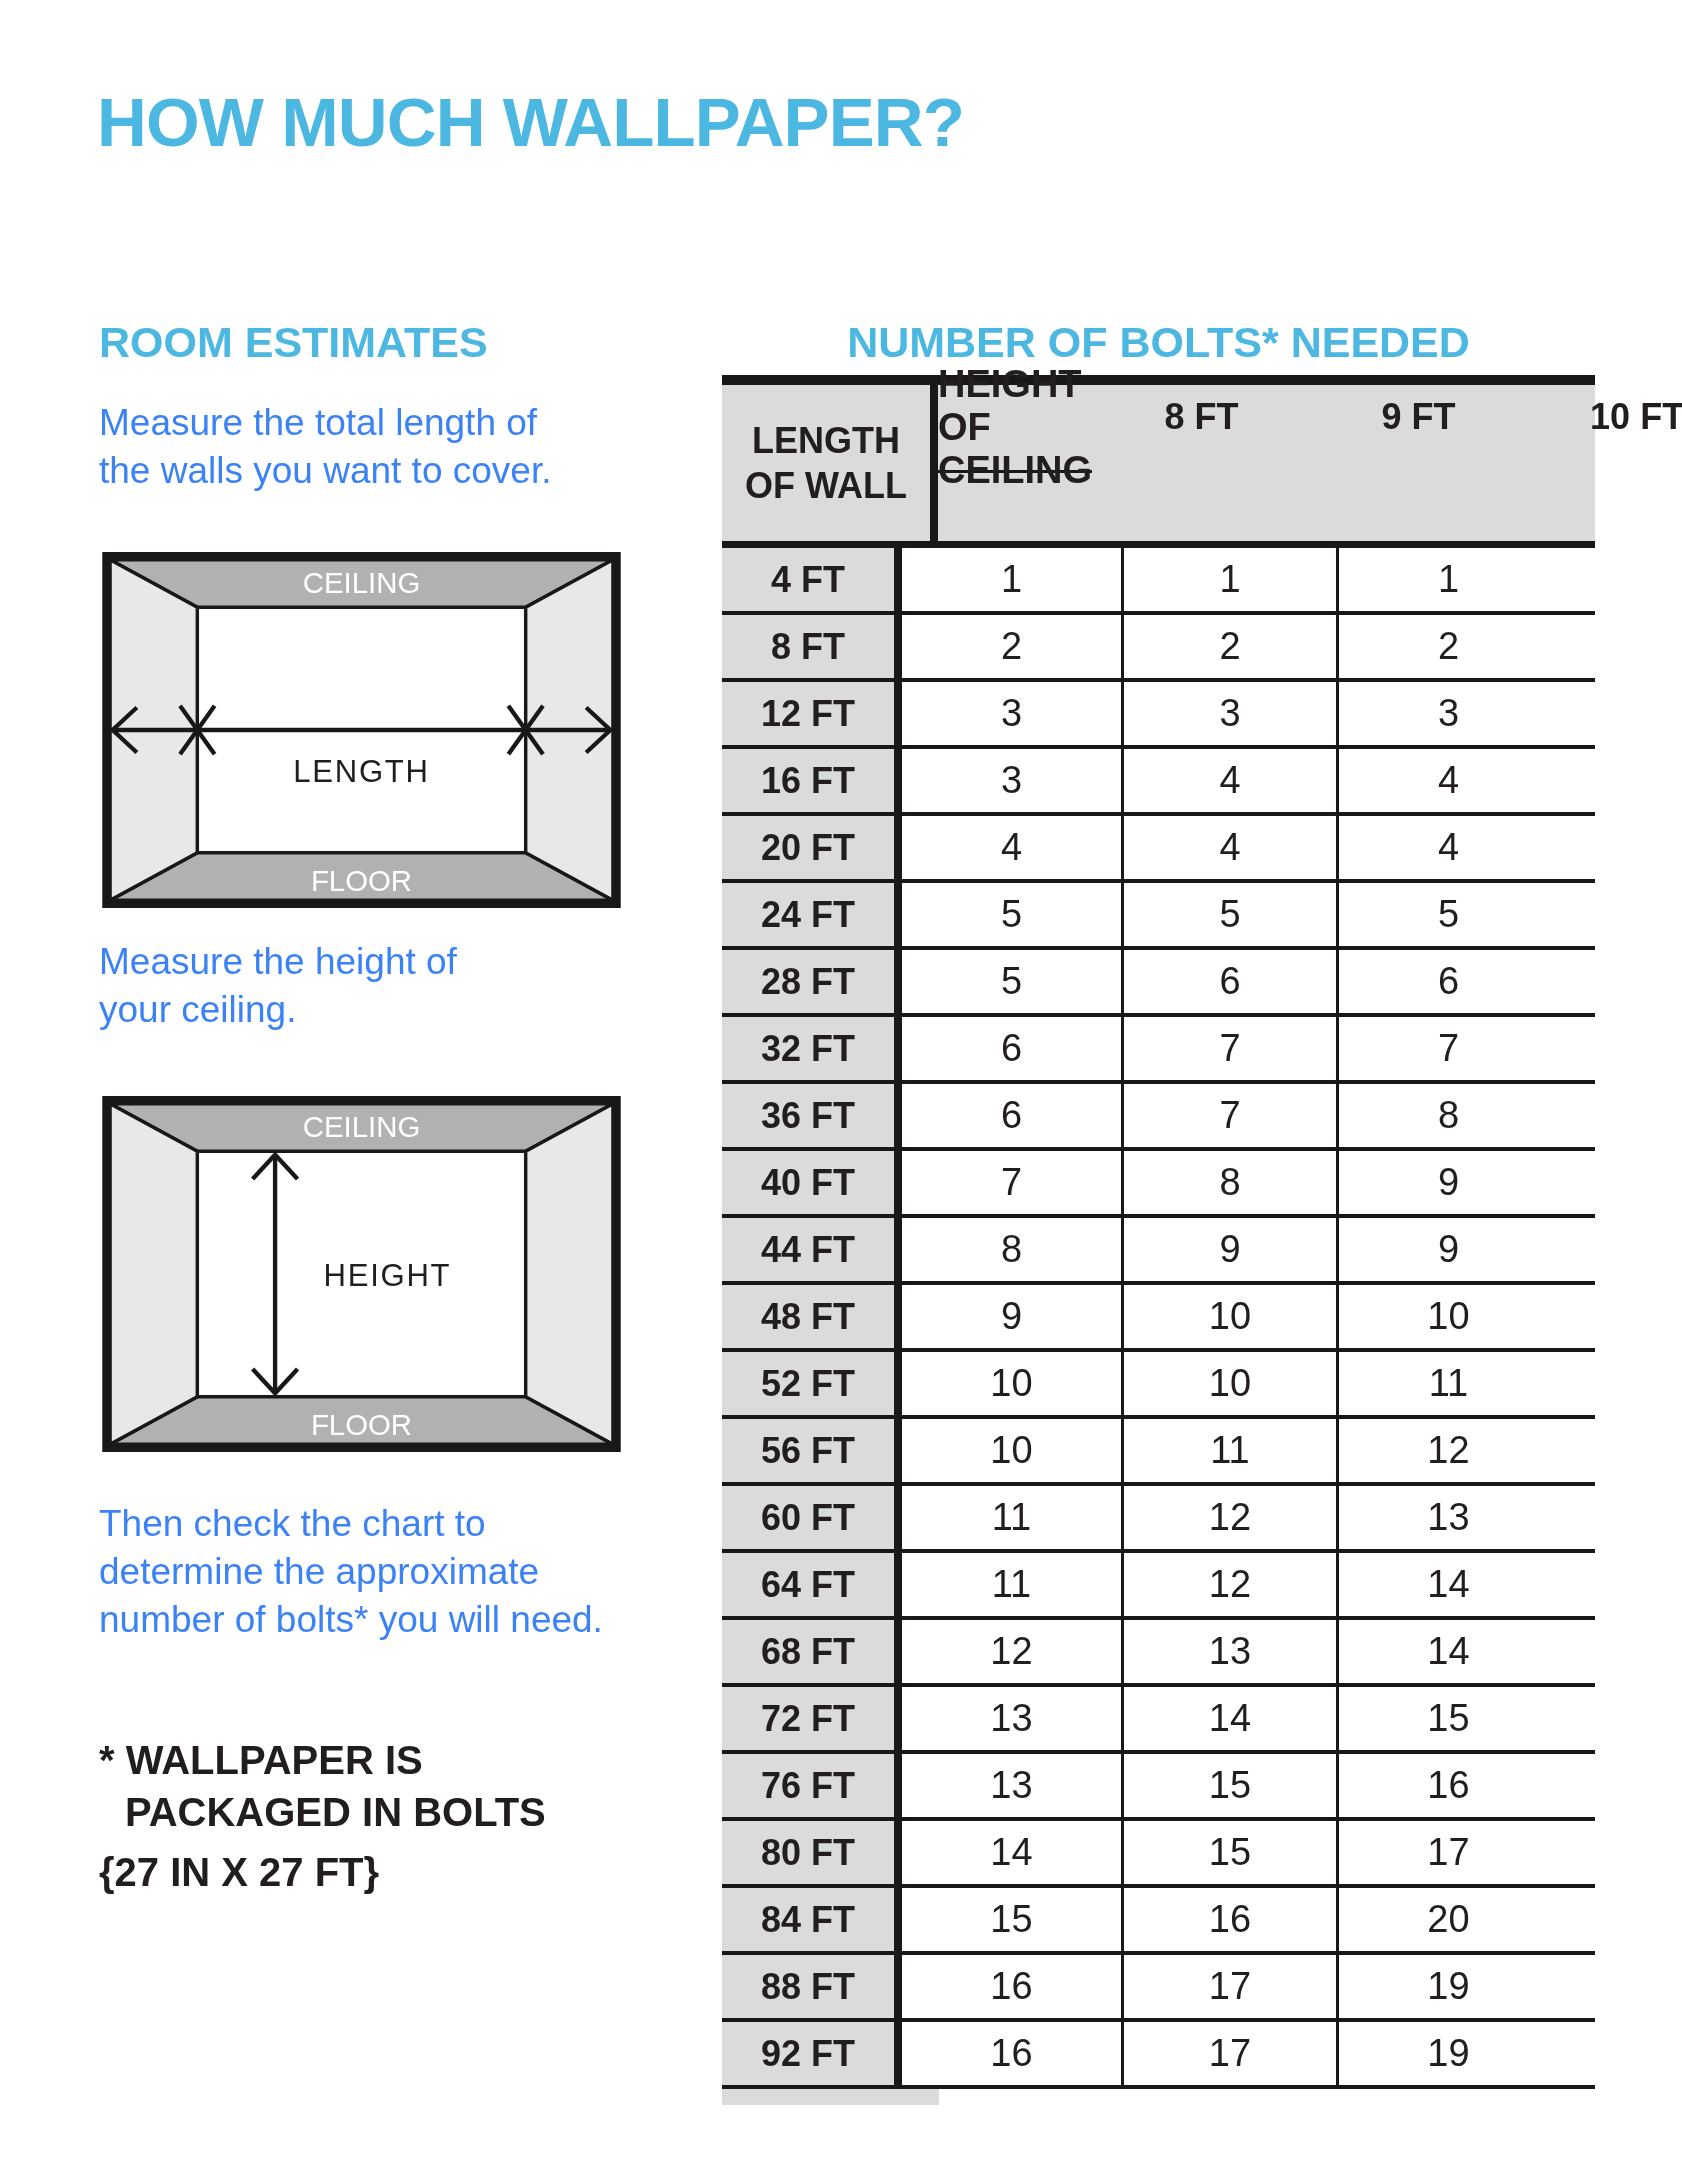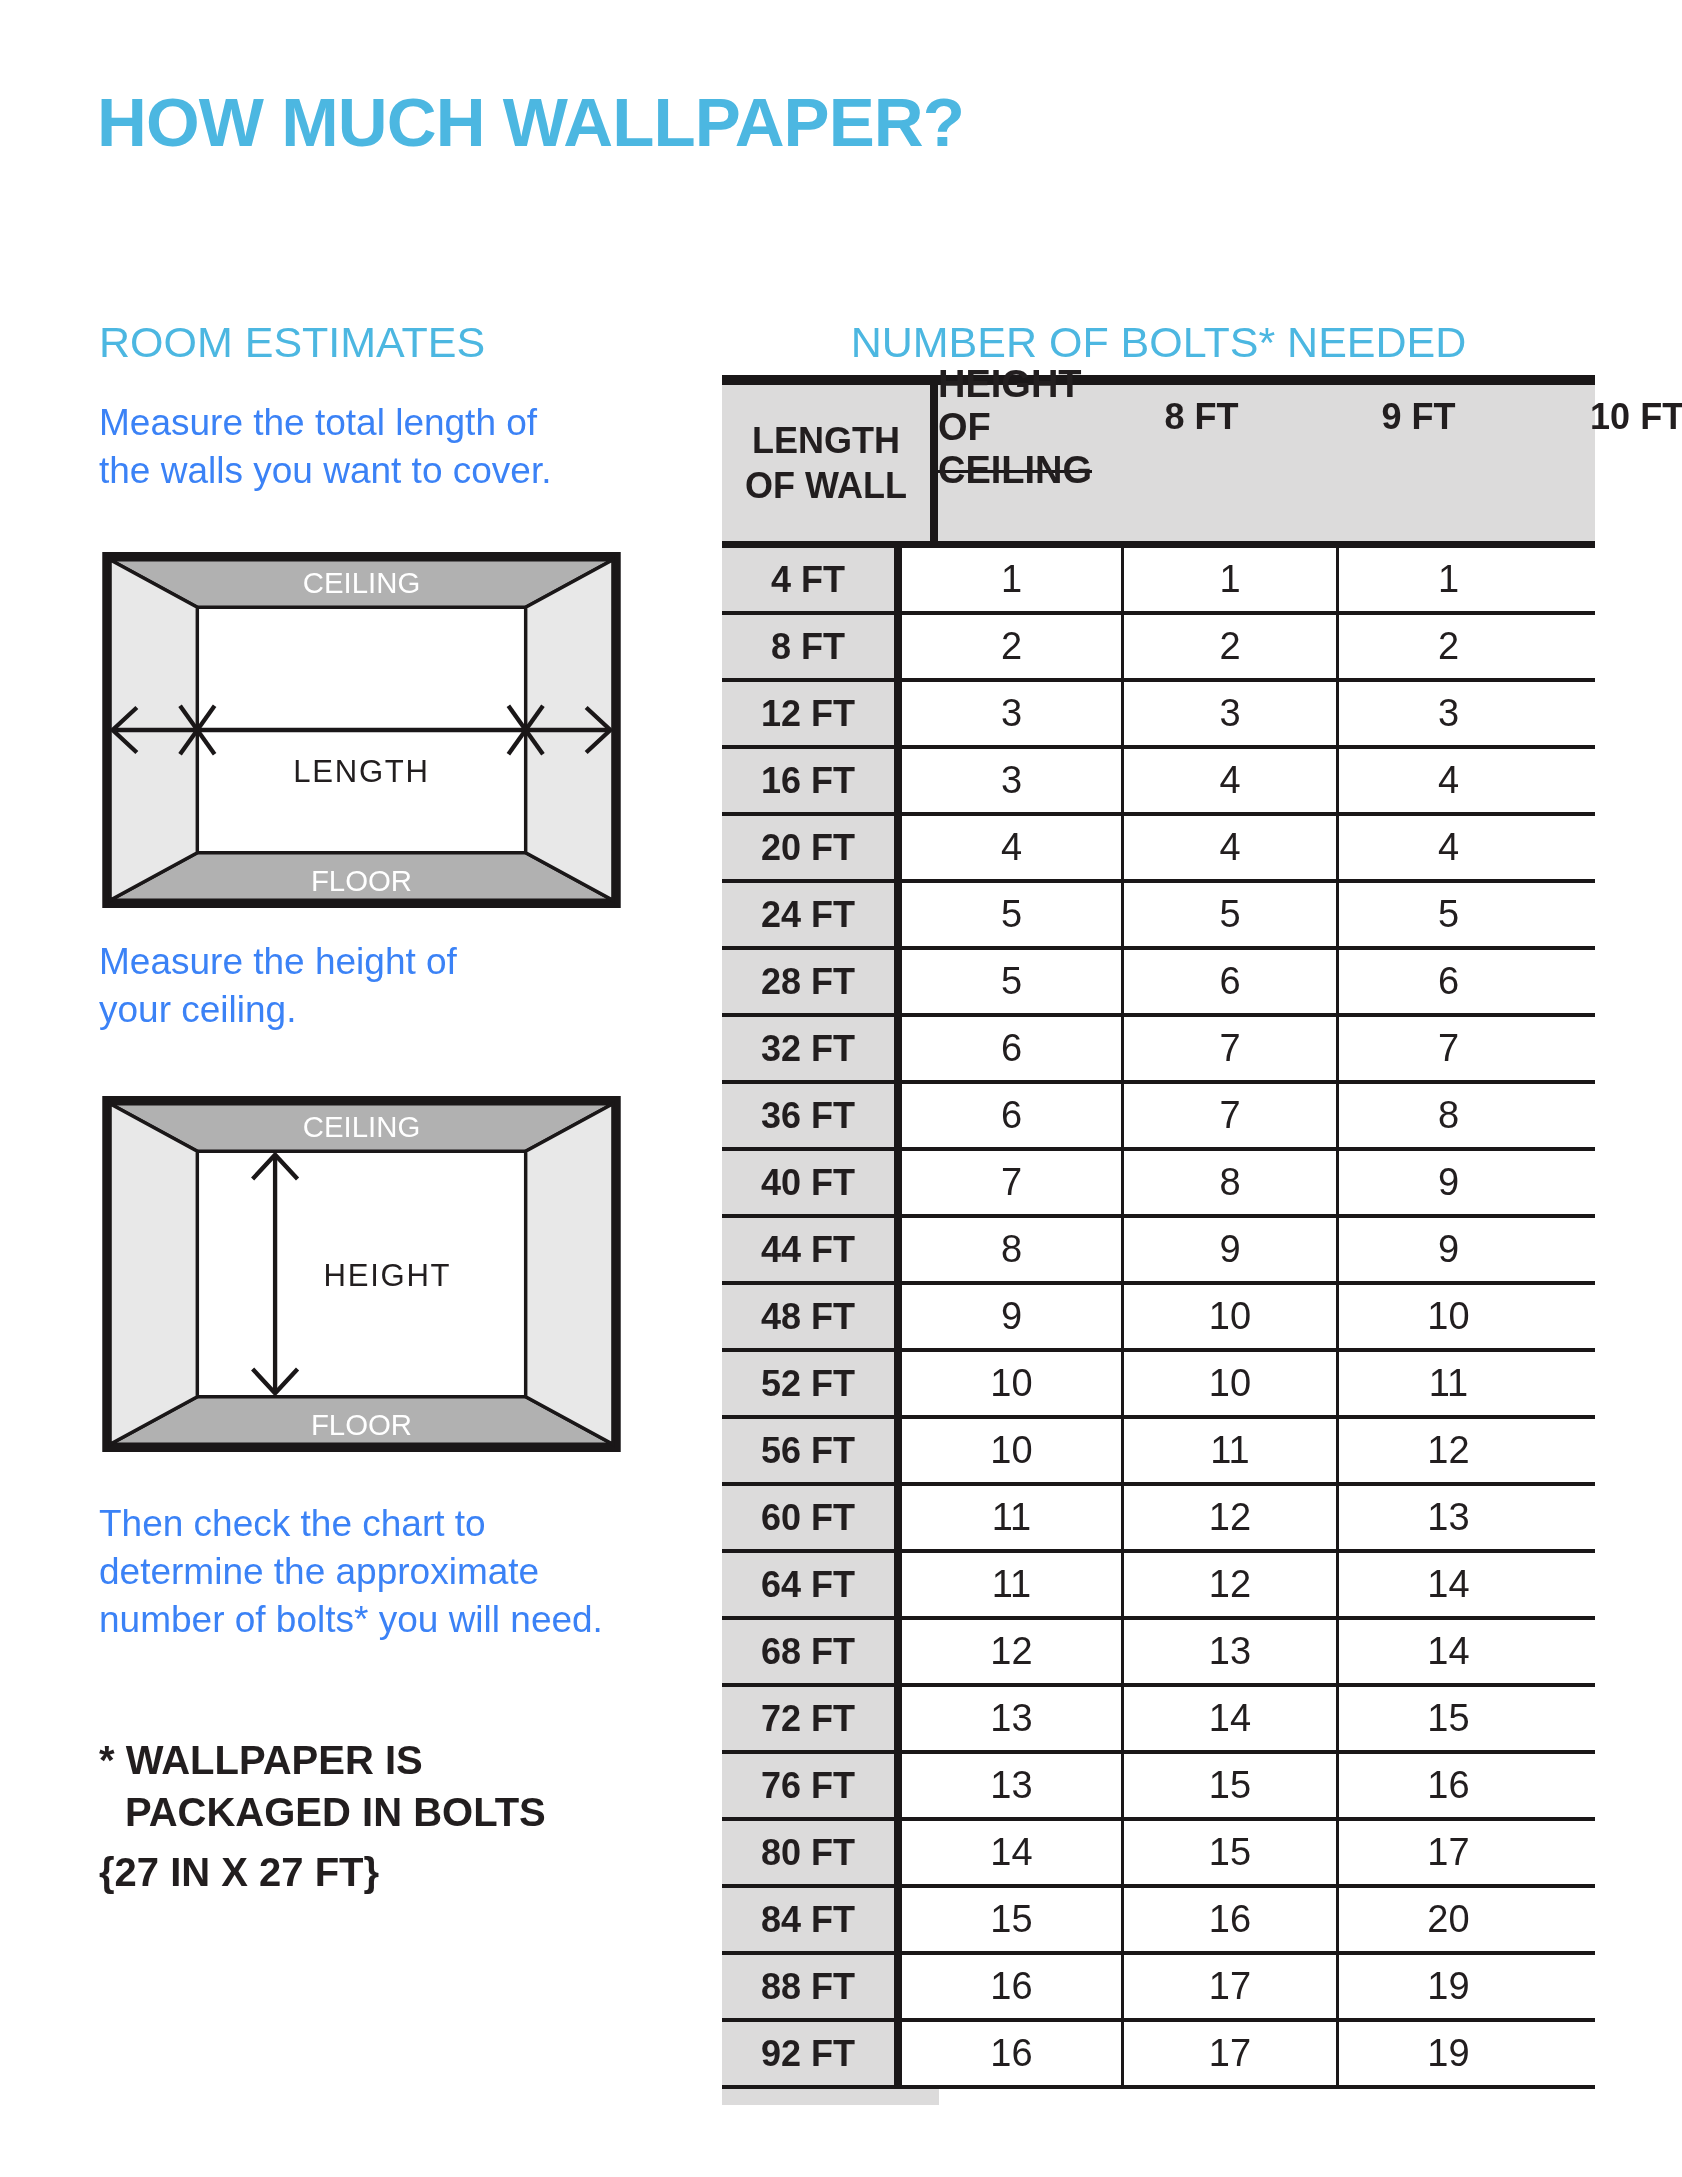--- a/index.html
+++ b/index.html
@@ -13,21 +13,21 @@
   }
   .abs { position:absolute; }
 
   
   .main-title {
     left:97px; top:83px;
     font-size:69px; font-weight:bold; letter-spacing:-0.9px;
     color:#4CB7E1; white-space:nowrap;
   }
   .section-heading {
-    font-size:43px; font-weight:normal; color:#4CB7E1; white-space:nowrap;
+    font-size:43px; font-weight:bold; color:#4CB7E1; white-space:nowrap;
   }
   .heading-left { left:99px; top:318px; }
   .heading-right { left:722px; top:318px; width:873px; text-align:center; }
 
   
   .para { left:99px; font-size:37px; line-height:48px; color:#3b82f6; }
   .para-1 { top:399px; }
   .para-2 { top:938px; }
   .para-3 { top:1500px; }
 

